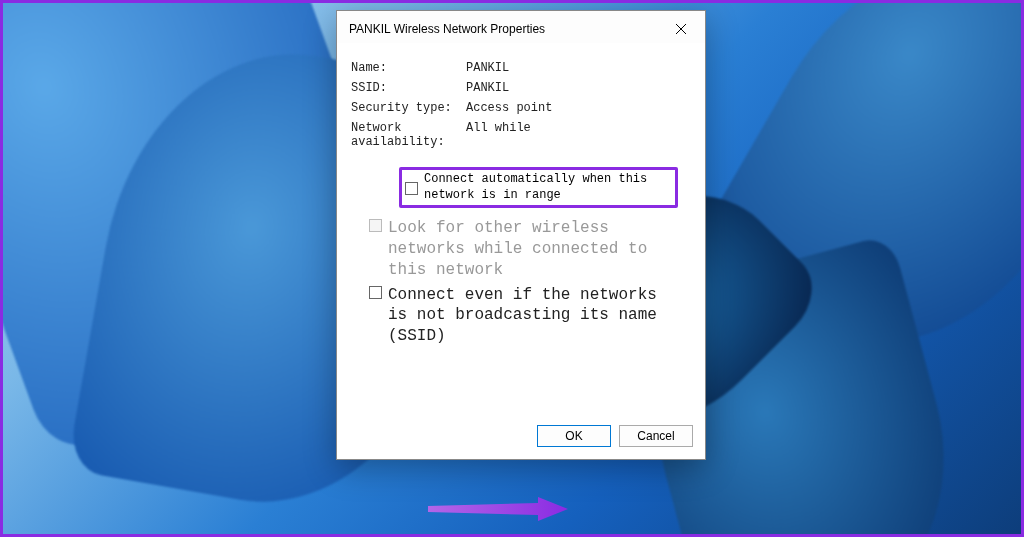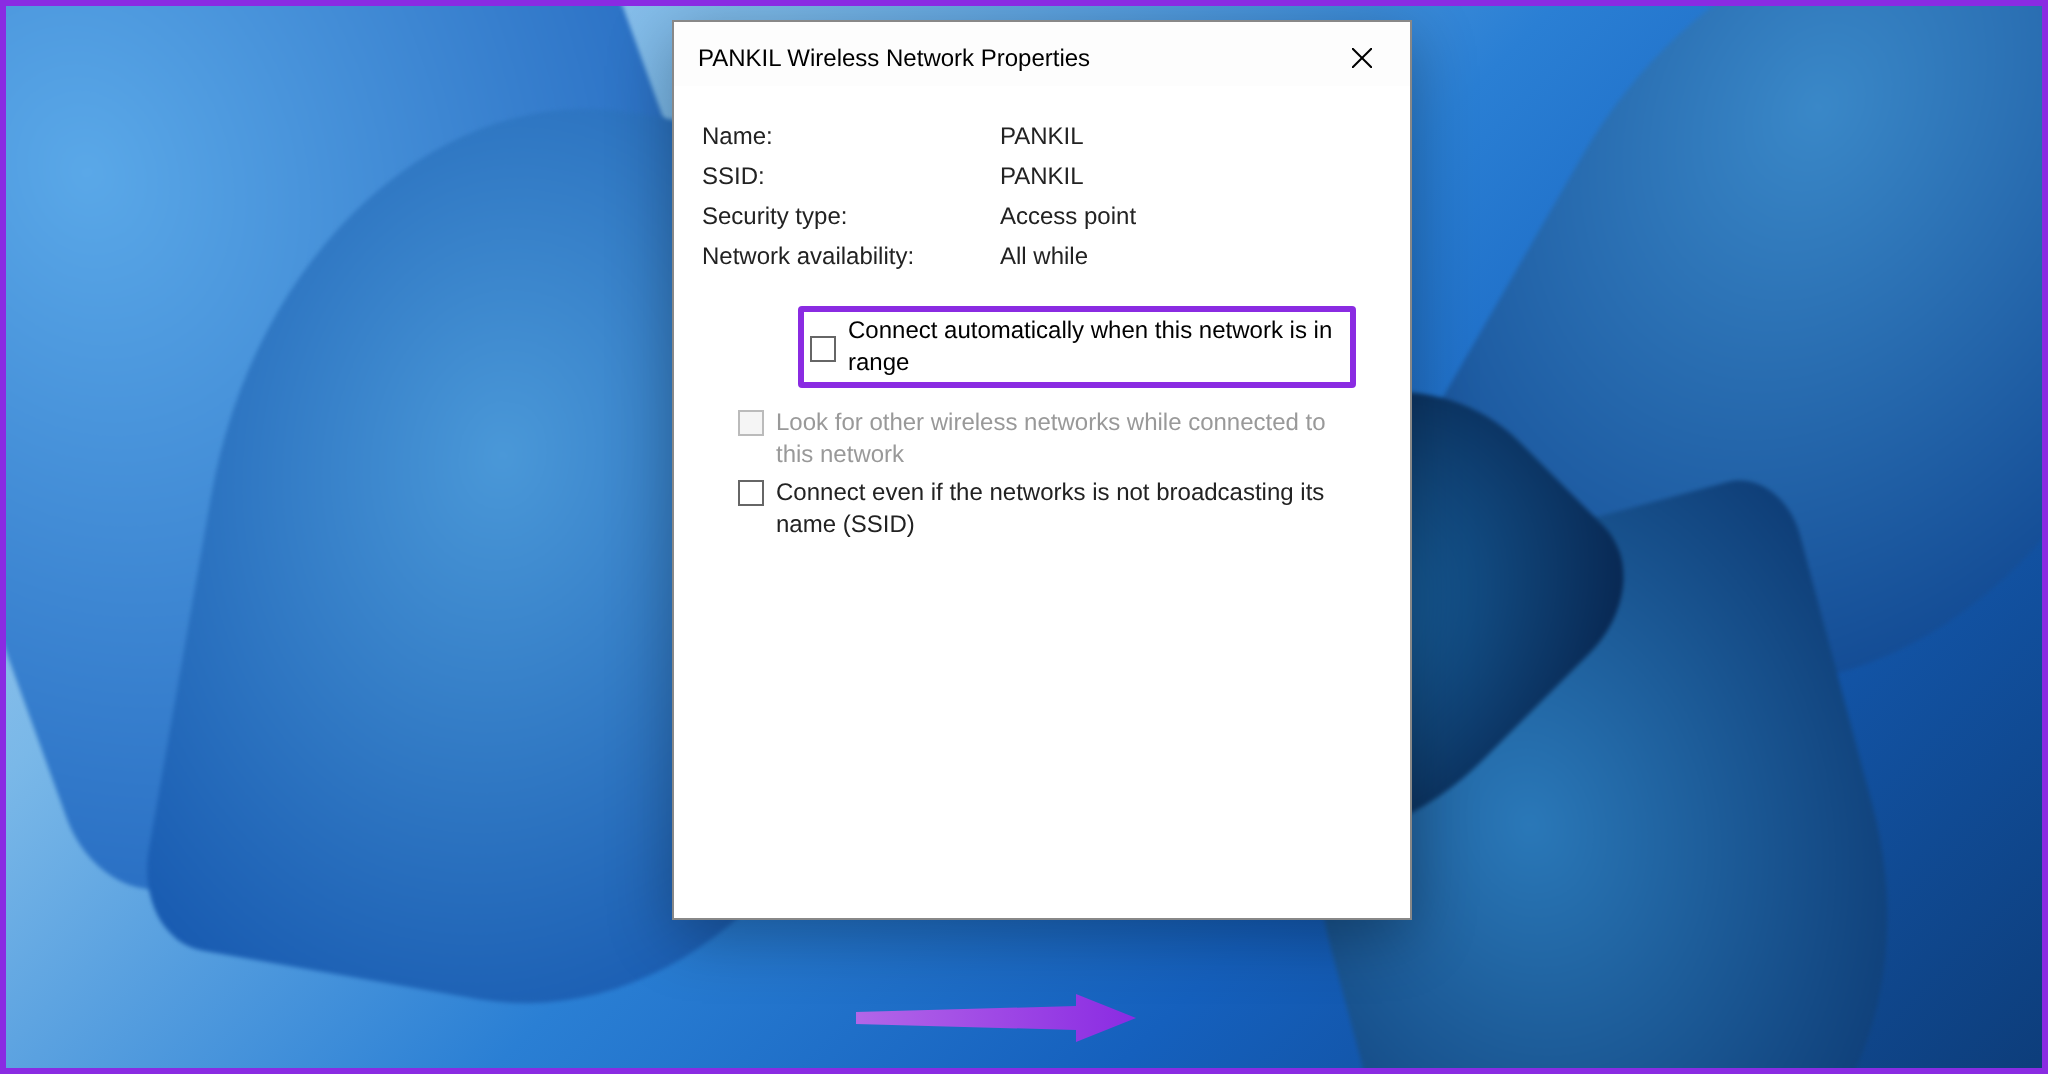--- a/index.html
+++ b/index.html
@@ -76,37 +76,38 @@
     }
     .highlight-box {
       border: 3px solid #8a2be2;
       border-radius: 2px;
     }
 
     .content {
       flex: 1;
       padding: 18px 27px 10px 14px;
       background: #fff;
+      font-family: Liberation Mono, monospace;
     }
     .info-grid {
       display: grid;
       grid-template-columns: 115px 1fr;
       row-gap: 6px;
       font-size: 12px;
       color: #222;
       margin-bottom: 18px;
     }
     .info-label { color: #222; }
-    .info-value { color: #222; margin-left: 34px; }
+    .info-value { color: #222; }
 
     .check-row {
       display: flex;
       align-items: flex-start;
       gap: 6px;
-      font-size: 12px;
+      font-size: 16px;
       color: #222;
       padding: 2px 0;
     }
     .check-row.disabled { color: #999; }
     .check-row.indented { padding-left: 18px; }
     .checkbox {
       width: 13px; height: 13px;
       border: 1px solid #666;
       background: #fff;
       flex-shrink: 0;
@@ -195,20 +196,24 @@
       <div class="checkbox disabled"></div>
       <span class="check-text">Look for other wireless networks while connected to this network</span>
     </div>
 
     <div class="check-row indented">
       <div class="checkbox"></div>
       <span class="check-text">Connect even if the networks is not broadcasting its name (SSID)</span>
     </div>
   </div>
 
+  <div class="button-row">
+    <div class="btn primary">OK</div>
+    <div class="btn">Cancel</div>
+  </div>
 </div>
 
 <svg class="arrow-annotation" viewBox="0 0 140 24">
   <defs>
     <linearGradient id="arrgrad" x1="0" y1="0" x2="1" y2="0">
       <stop offset="0%" stop-color="#b366e8"></stop>
       <stop offset="100%" stop-color="#8a2be2"></stop>
     </linearGradient>
   </defs>
   <polygon points="0,9 110,6 110,0 140,12 110,24 110,18 0,15" fill="url(#arrgrad)"></polygon>

